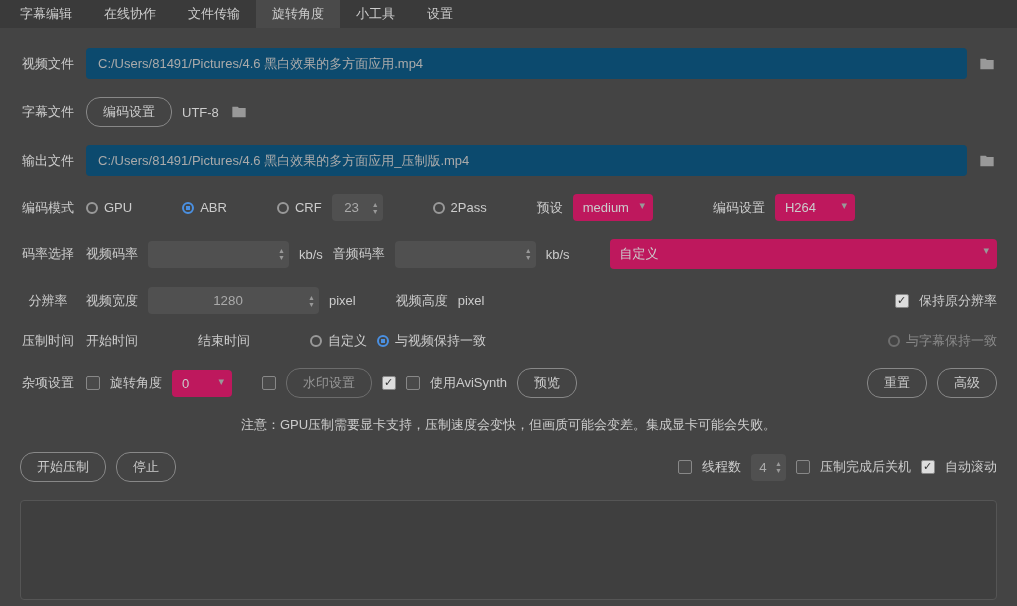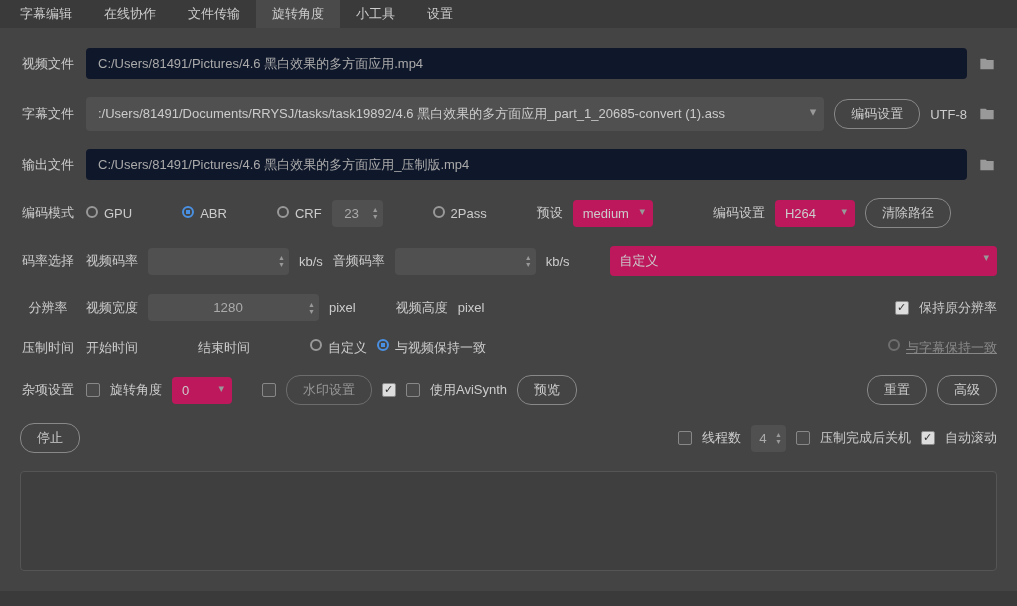--- a/index.html
+++ b/index.html
@@ -41,58 +41,57 @@
       width: 56px;
       color: #ccc;
       text-align: center;
       flex-shrink: 0;
     }
     .sublabel {
       color: #ccc;
       flex-shrink: 0;
     }
     input[type="text"] {
-      background: #0f172a;
+      background: #0c4a6e;
       border: none;
       border-radius: 4px;
       color: #aaa;
       padding: 8px 12px;
       font-size: 13px;
       outline: none;
     }
     .path-input {
       flex: 1;
     }
     .folder-icon {
       width: 20px;
       height: 16px;
       fill: #999;
       cursor: pointer;
     }
     .radio {
       display: inline-flex;
-      align-items: flex-start;
+      align-items: center;
       gap: 6px;
       cursor: pointer;
     }
     .radio-dot {
       width: 12px;
       height: 12px;
       border: 2px solid #999;
       border-radius: 50%;
       display: inline-block;
       background: #444;
     }
     .radio.checked .radio-dot {
       border-color: #4a90e2;
       background: radial-gradient(circle, #4a90e2 40%, transparent 45%);
     }
     .radio.disabled {
       opacity: 0.5;
-      text-decoration: underline;
     }
     .checkbox {
       width: 14px;
       height: 14px;
       border: 1px solid #888;
       border-radius: 2px;
       display: inline-block;
       background: #4a4a4a;
       cursor: pointer;
       flex-shrink: 0;
@@ -221,21 +220,20 @@
   <div class="row">
     <span class="label">视频文件</span>
     <input type="text" class="path-input" value="C:/Users/81491/Pictures/4.6 黑白效果的多方面应用.mp4" style="">
     <svg class="folder-icon" viewBox="0 0 24 24">
         <path d="M10 4H2v16h20V6H12l-2-2z"></path>
       </svg>
   </div>
 
   <div class="row">
     <span class="label">字幕文件</span>
-    <div class="subtitle-select">:/Users/81491/Documents/RRYSJ/tasks/task19892/4.6 黑白效果的多方面应用_part_1_20685-convert (1).ass</div>
     <button class="button">编码设置</button>
     <span class="unit">UTF-8</span>
     <svg class="folder-icon" viewBox="0 0 24 24">
         <path d="M10 4H2v16h20V6H12l-2-2z"></path>
       </svg>
   </div>
 
   <div class="row">
     <span class="label">输出文件</span>
     <input type="text" class="path-input" value="C:/Users/81491/Pictures/4.6 黑白效果的多方面应用_压制版.mp4" style="">
@@ -271,21 +269,20 @@
     <span class="radio">
         <span class="radio-dot"></span>
         <span>2Pass</span>
       </span>
     <span style="width:30px"></span>
     <span class="sublabel">预设</span>
     <div class="select">medium</div>
     <span style="width:40px"></span>
     <span class="sublabel">编码设置</span>
     <div class="select">H264</div>
-    <button class="button">清除路径</button>
   </div>
 
   <div class="row">
     <span class="label">码率选择</span>
     <span class="sublabel">视频码率</span>
     <div class="spinner med">
         <input value="" style="">
         <div class="spinner-arrows">
           <span>▲</span>
           <span>▼</span>
@@ -355,22 +352,24 @@
     <button class="button" style="opacity:0.6">水印设置</button>
     <span class="checkbox checked"></span>
     <span class="checkbox"></span>
     <span class="sublabel">使用AviSynth</span>
     <button class="button">预览</button>
     <span style="flex:1"></span>
     <button class="button">重置</button>
     <button class="button">高级</button>
   </div>
 
+  <div class="notice">注意：GPU压制需要显卡支持，压制速度会变快，但画质可能会变差。集成显卡可能会失败。</div>
 
   <div class="action-row">
+    <button class="button">开始压制</button>
     <button class="button">停止</button>
     <span style="flex:1"></span>
     <span class="checkbox"></span>
     <span class="sublabel">线程数</span>
     <div class="spinner">
         <input style="width: 24px;" value="4">
         <div class="spinner-arrows">
           <span>▲</span>
           <span>▼</span>
         </div>

